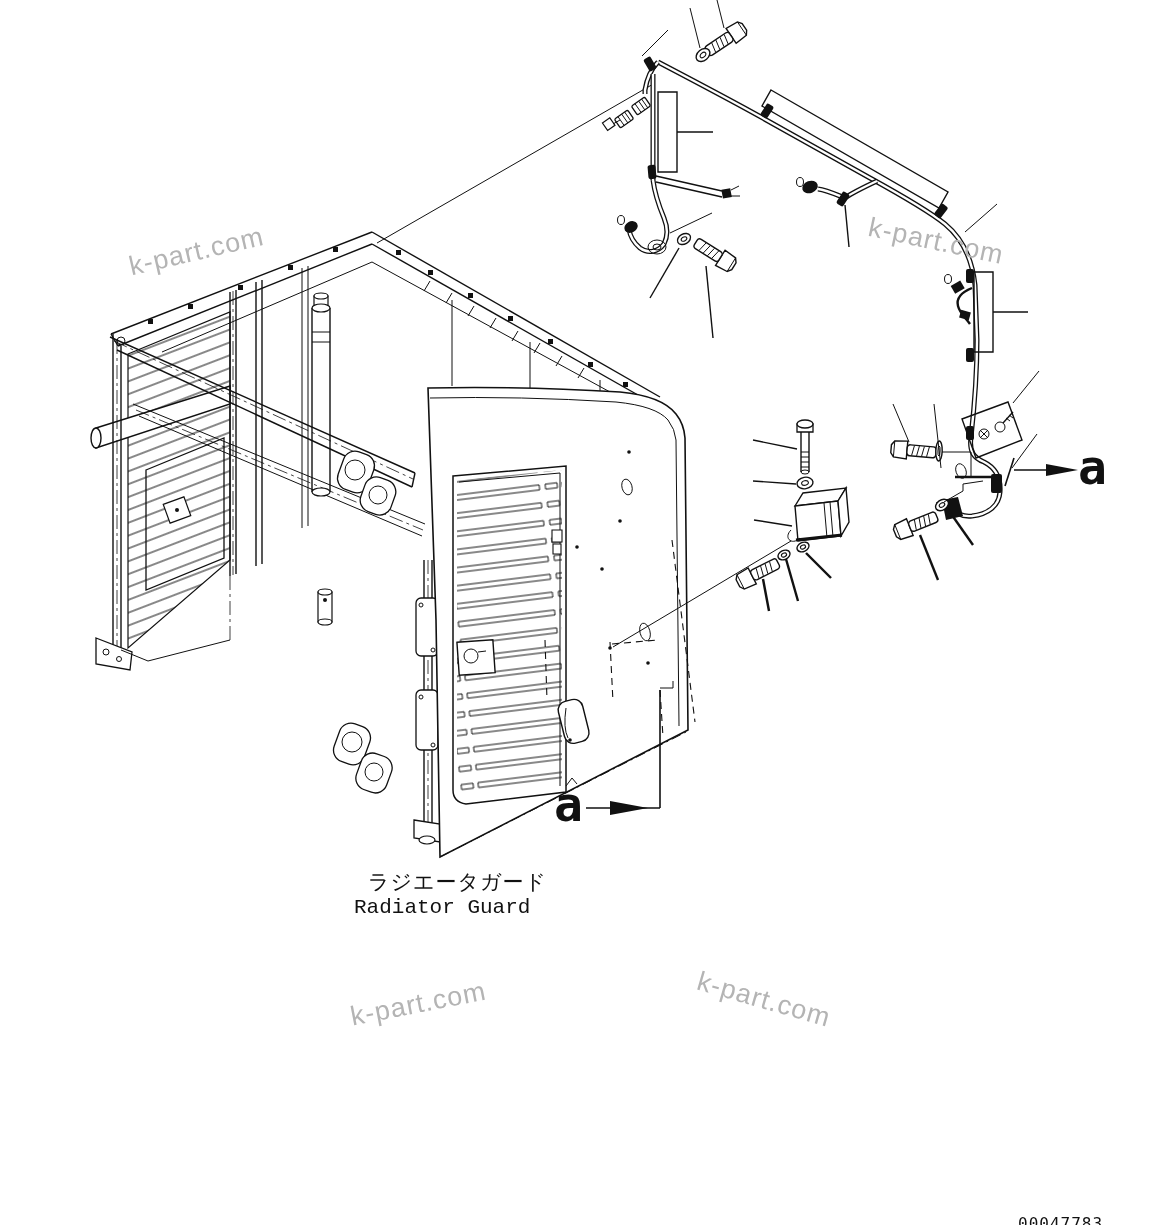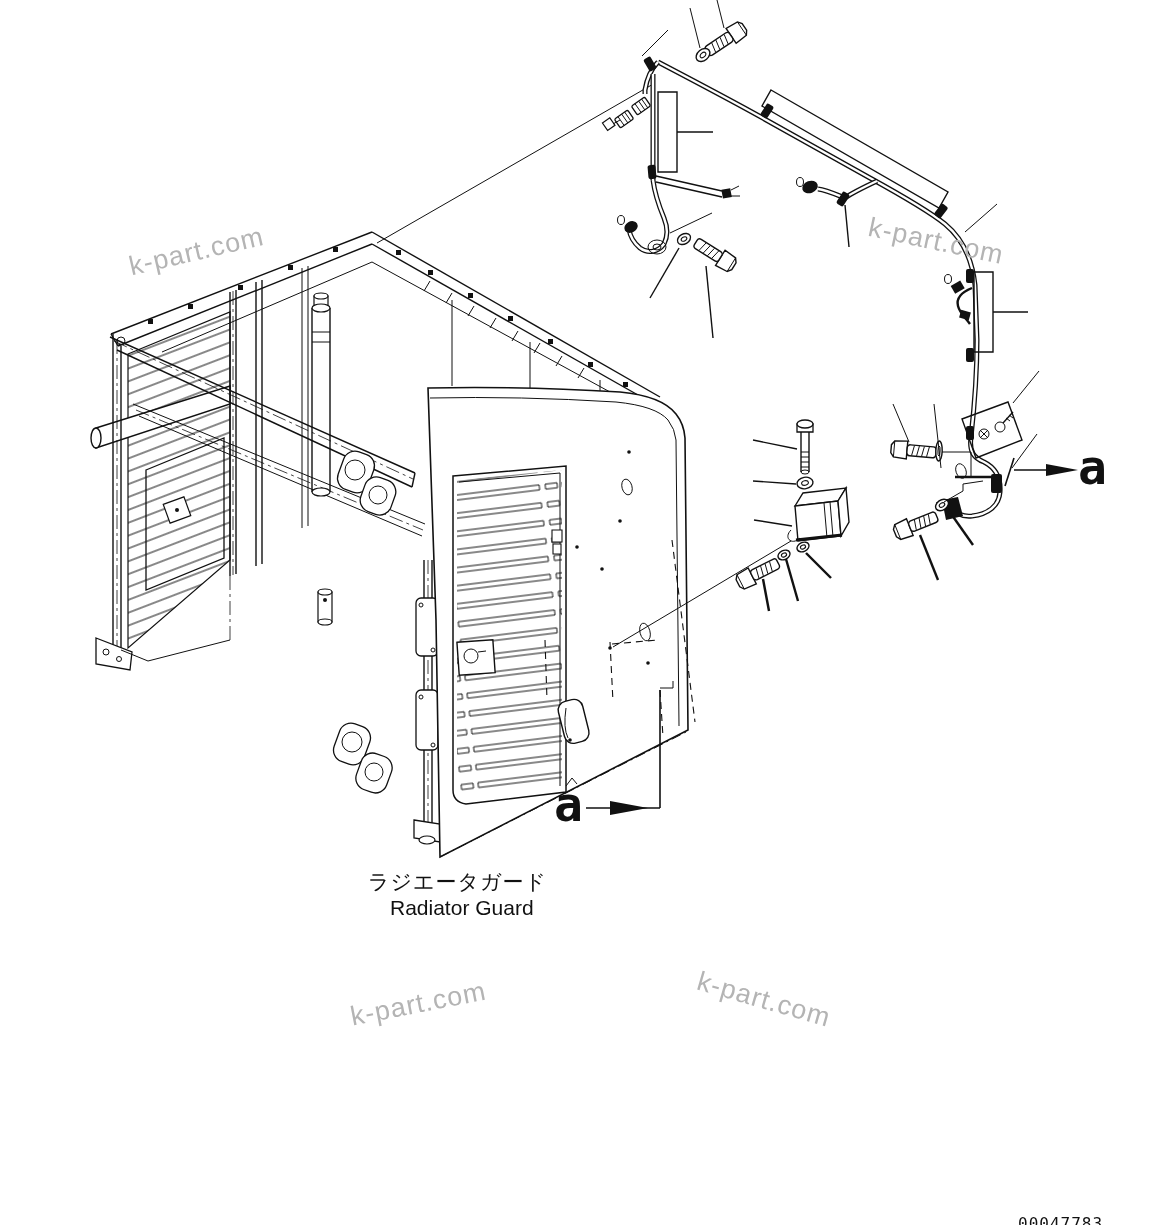--- a/index.html
+++ b/index.html
@@ -3,21 +3,21 @@
 <meta charset="utf-8">
 <style>
   html,body{margin:0;padding:0;background:#fff;}
   #stage{position:relative;width:1163px;height:1225px;background:#fff;overflow:hidden;
          font-family:"DejaVu Sans",sans-serif;color:#111;}
   #art{position:absolute;left:0;top:0;}
   .txt{position:absolute;white-space:nowrap;}
   .wm{font-family:"Liberation Sans",sans-serif;font-size:27px;color:#b4b4b4;
       transform-origin:left top;letter-spacing:1px;}
   .cap-ja{font-size:21px;letter-spacing:1px;font-family:Liberation Sans, sans-serif;}
-  .cap-en{font-size:21px;font-family:Liberation Sans, sans-serif;margin-left:36px;}
+  .cap-en{font-size:21px;font-family:Liberation Mono, monospace;}
   .dwgno{font-size:16px;font-family:"DejaVu Sans Mono","Liberation Mono",monospace;letter-spacing:1px;margin-top:42px;}
   .viewlab{font-size:48px;font-weight:600;font-family:"DejaVu Sans Mono","Liberation Mono",monospace;line-height:1;}
   svg *{vector-effect:non-scaling-stroke;}
   .ln{stroke:#111;fill:none;stroke-width:1.4;}
   .thin{stroke:#111;fill:none;stroke-width:1;}
   .thk{stroke:#111;fill:none;stroke-width:2.4;}
   .dd{stroke:#111;fill:none;stroke-width:.8;stroke-dasharray:14 4 3 4;}
   .dsh{stroke:#111;fill:none;stroke-width:1.1;stroke-dasharray:7 5;}
   .blk{fill:#111;stroke:none;}
   .w5{stroke:#111;fill:none;stroke-width:5;}

